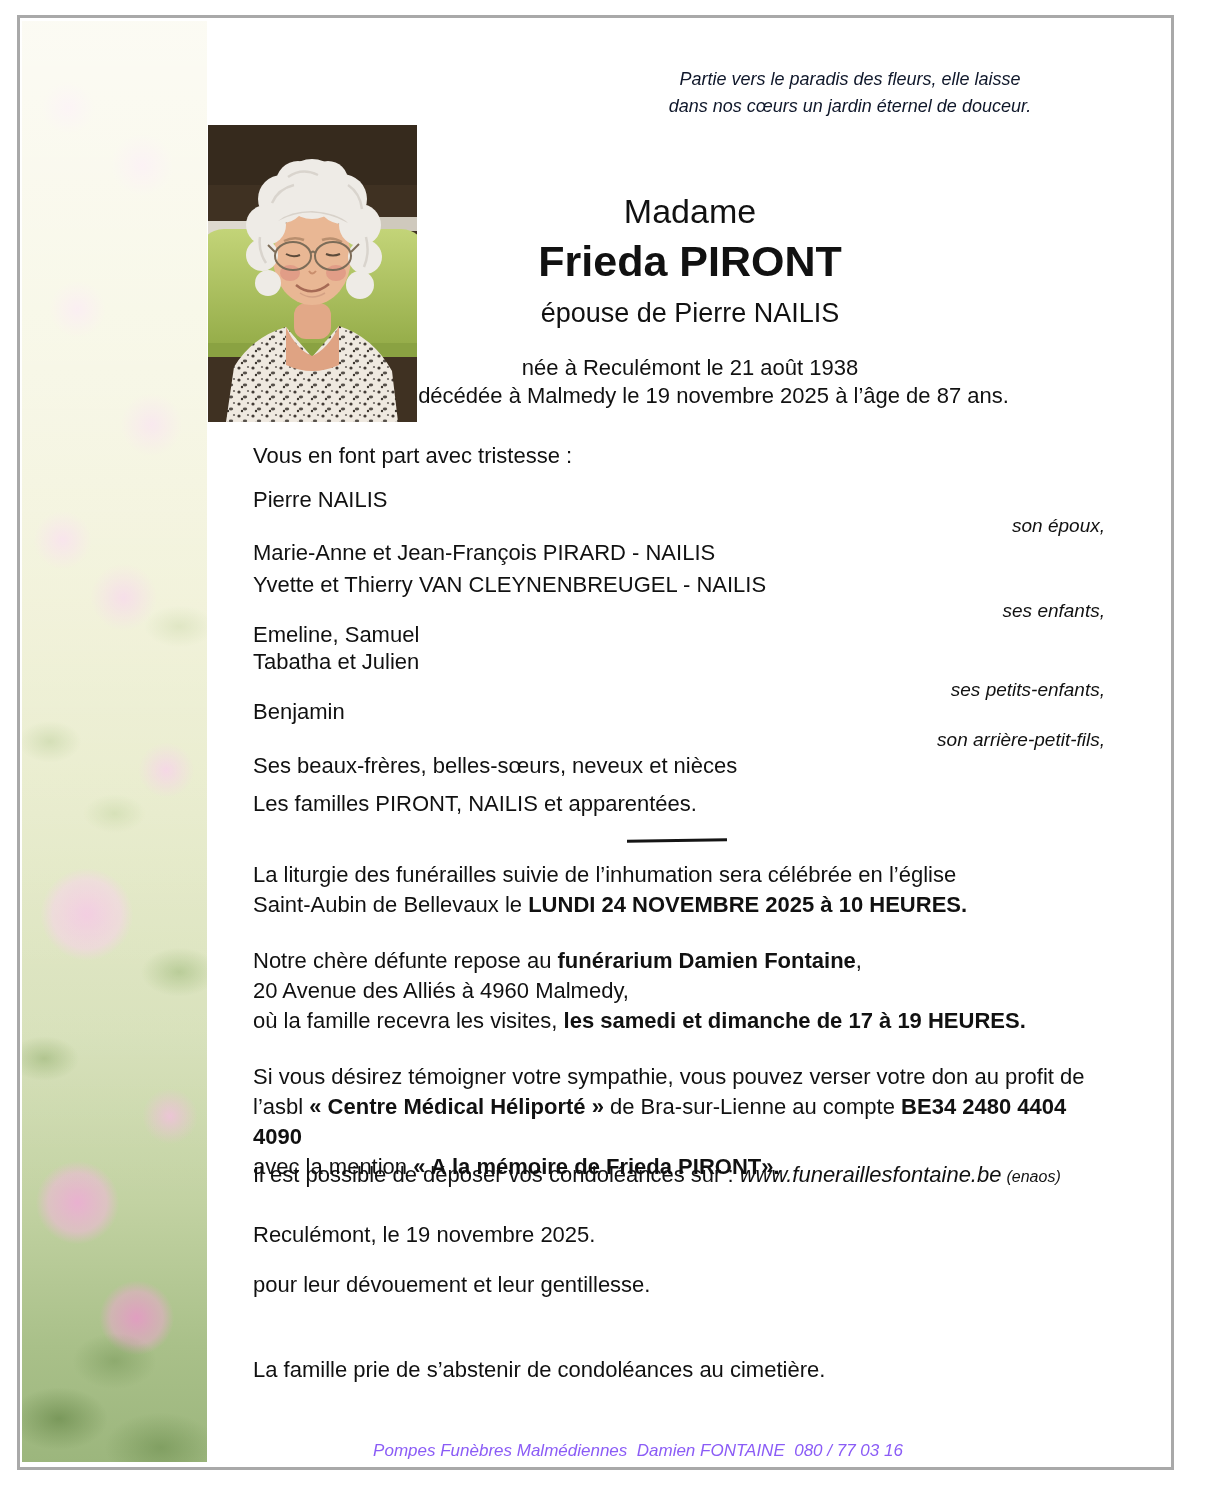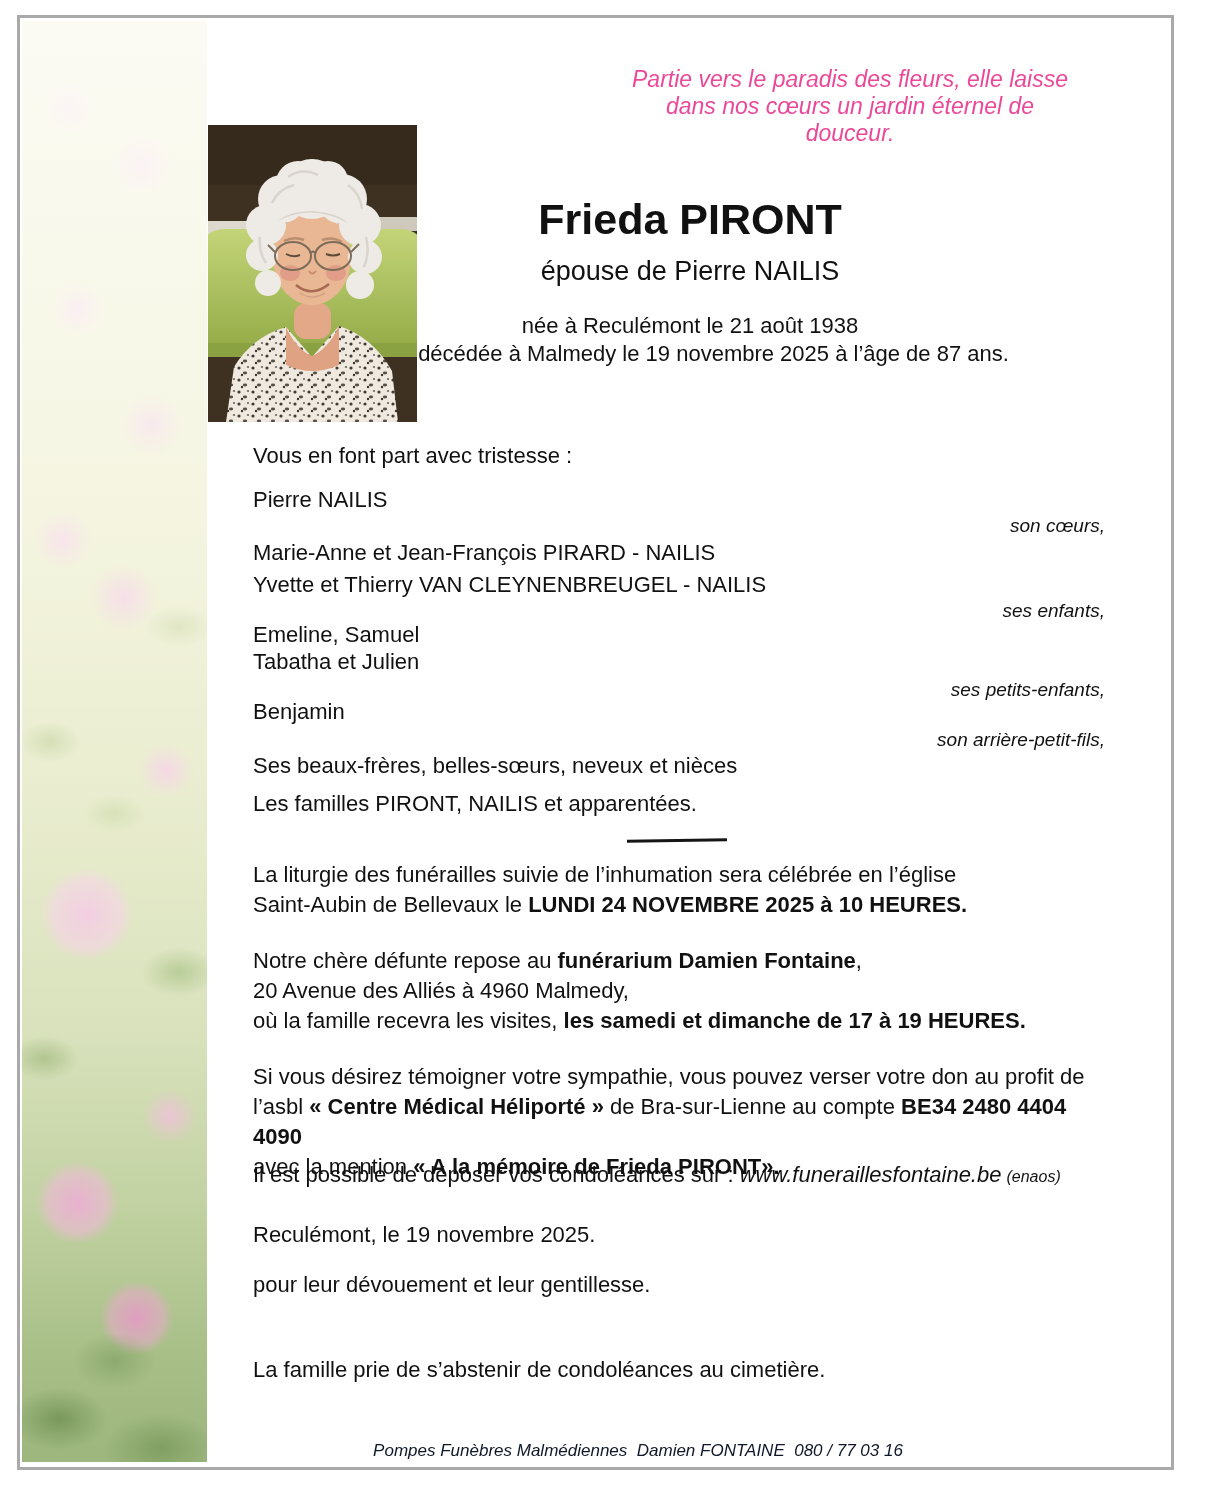--- a/index.html
+++ b/index.html
@@ -39,38 +39,38 @@
   }
   .flower-strip::after{
     content:"";position:absolute;inset:0;
     background:linear-gradient(180deg,rgba(255,255,255,.72) 0%,rgba(255,255,255,.55) 25%,rgba(255,255,255,.32) 45%,rgba(255,255,255,.12) 65%,rgba(255,255,255,0) 82%);
   }
   
   .portrait{position:absolute;left:208px;top:125px;width:209px;height:297px;overflow:hidden;}
   
   .quote{
     position:absolute;left:620px;top:66px;width:460px;text-align:center;
-    font-style:italic;font-size:23px;line-height:27px;color:#ec4899;
+    font-style:italic;font-size:18px;line-height:27px;color:#0f172a;
   }
   .header-block{position:absolute;left:208px;top:190px;width:964px;text-align:center;}
   .h-madame{font-size:34px;line-height:42px;}
   .h-name{font-size:43px;font-weight:700;line-height:58px;}
   .h-spouse{font-size:27px;line-height:46px;}
   .h-birth{margin-top:18px;font-size:22px;line-height:28px;}
   .h-death{font-size:22px;line-height:28px;margin-left:47px;}
   .fam-line{position:absolute;left:253px;width:852px;font-size:22px;line-height:26px;}
   .relation{text-align:right;font-style:italic;font-size:19px;}
   .divider{position:absolute;left:627px;top:839px;width:100px;height:3px;background:#151515;transform:rotate(-1deg);}
   .sec{position:absolute;left:253px;width:852px;text-align:left;font-size:22px;line-height:30px;}
   .b{font-weight:700;}
   .it{font-style:italic;}
   .small{font-size:16px;font-style:italic;margin-left:5px;margin-top:44px;}
   .footer{
     position:absolute;left:253px;top:1441px;width:770px;text-align:center;
-    font-style:italic;font-size:17px;white-space:pre-wrap;color:#0f172a;
+    font-style:italic;font-size:17px;white-space:pre-wrap;color:#8b5cf6;
   }
 </style>
 </head>
 <body>
 
 <div class="frame"></div>
 
 <div class="flower-strip"></div>
 
 <div class="portrait">
@@ -137,29 +137,30 @@
     <path d="M92 168 q12 8 25 0" stroke="#c4917a" stroke-width="1.5" fill="none" opacity=".6"></path>
   </svg>
 </div>
 
 <div class="quote">
   <div>Partie vers le paradis des fleurs, elle laisse</div>
   <div>dans nos cœurs un jardin éternel de douceur.</div>
 </div>
 
 <div class="header-block">
+  <div class="h-madame">Madame</div>
   <div class="h-name">Frieda PIRONT</div>
   <div class="h-spouse">épouse de Pierre NAILIS</div>
   <div class="h-birth">née à Reculémont le 21 août 1938</div>
   <div class="h-death">décédée à Malmedy le 19 novembre 2025 à l’âge de 87 ans.</div>
 </div>
 
 <div class="fam-line" style="top:443px">Vous en font part avec tristesse :</div>
 <div class="fam-line" style="top:487px">Pierre NAILIS</div>
-<div class="fam-line relation" style="top:513px">son cœurs,</div>
+<div class="fam-line relation" style="top:513px">son époux,</div>
 <div class="fam-line" style="top:540px">Marie-Anne et Jean-François PIRARD - NAILIS</div>
 <div class="fam-line" style="top:572px">Yvette et Thierry VAN CLEYNENBREUGEL - NAILIS</div>
 <div class="fam-line relation" style="top:598px">ses enfants,</div>
 <div class="fam-line" style="top:622px">Emeline, Samuel</div>
 <div class="fam-line" style="top:649px">Tabatha et Julien</div>
 <div class="fam-line relation" style="top:677px">ses petits-enfants,</div>
 <div class="fam-line" style="top:699px">Benjamin</div>
 <div class="fam-line relation" style="top:727px">son arrière-petit-fils,</div>
 <div class="fam-line" style="top:753px">Ses beaux-frères, belles-sœurs, neveux et nièces</div>
 <div class="fam-line" style="top:791px">Les familles PIRONT, NAILIS et apparentées.</div>

